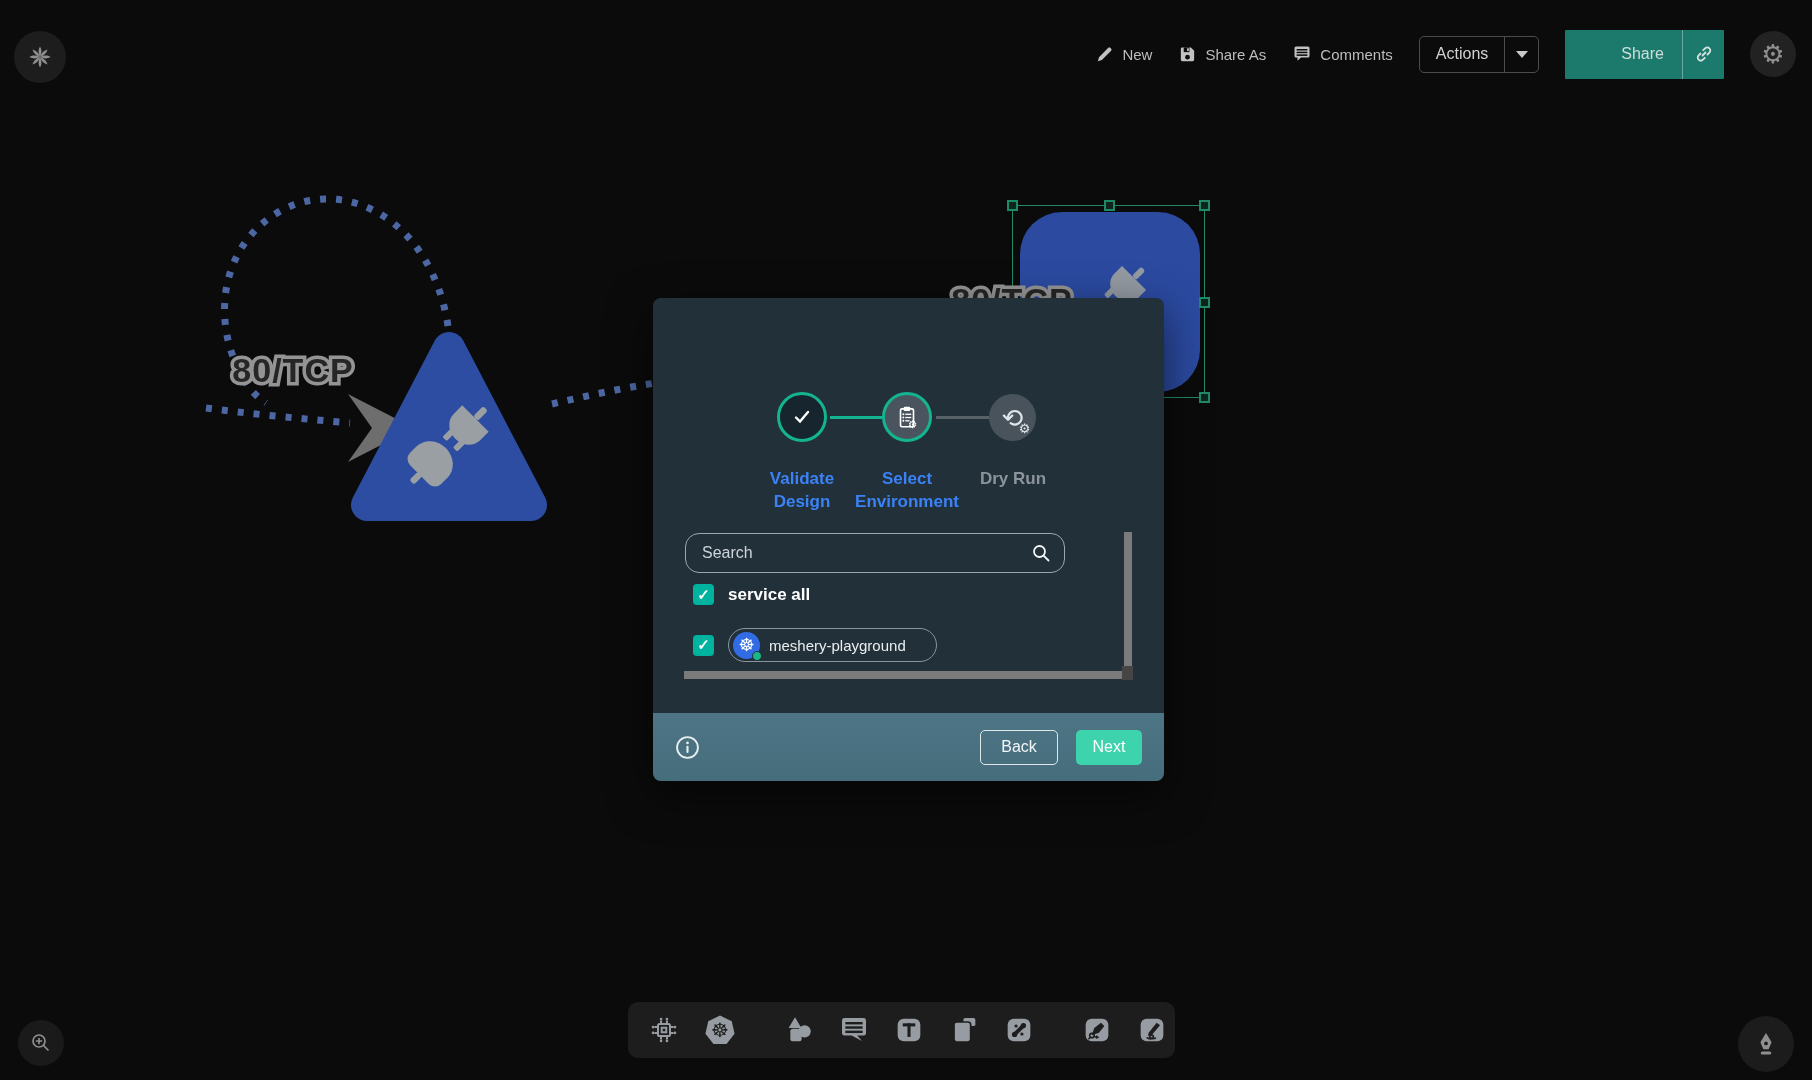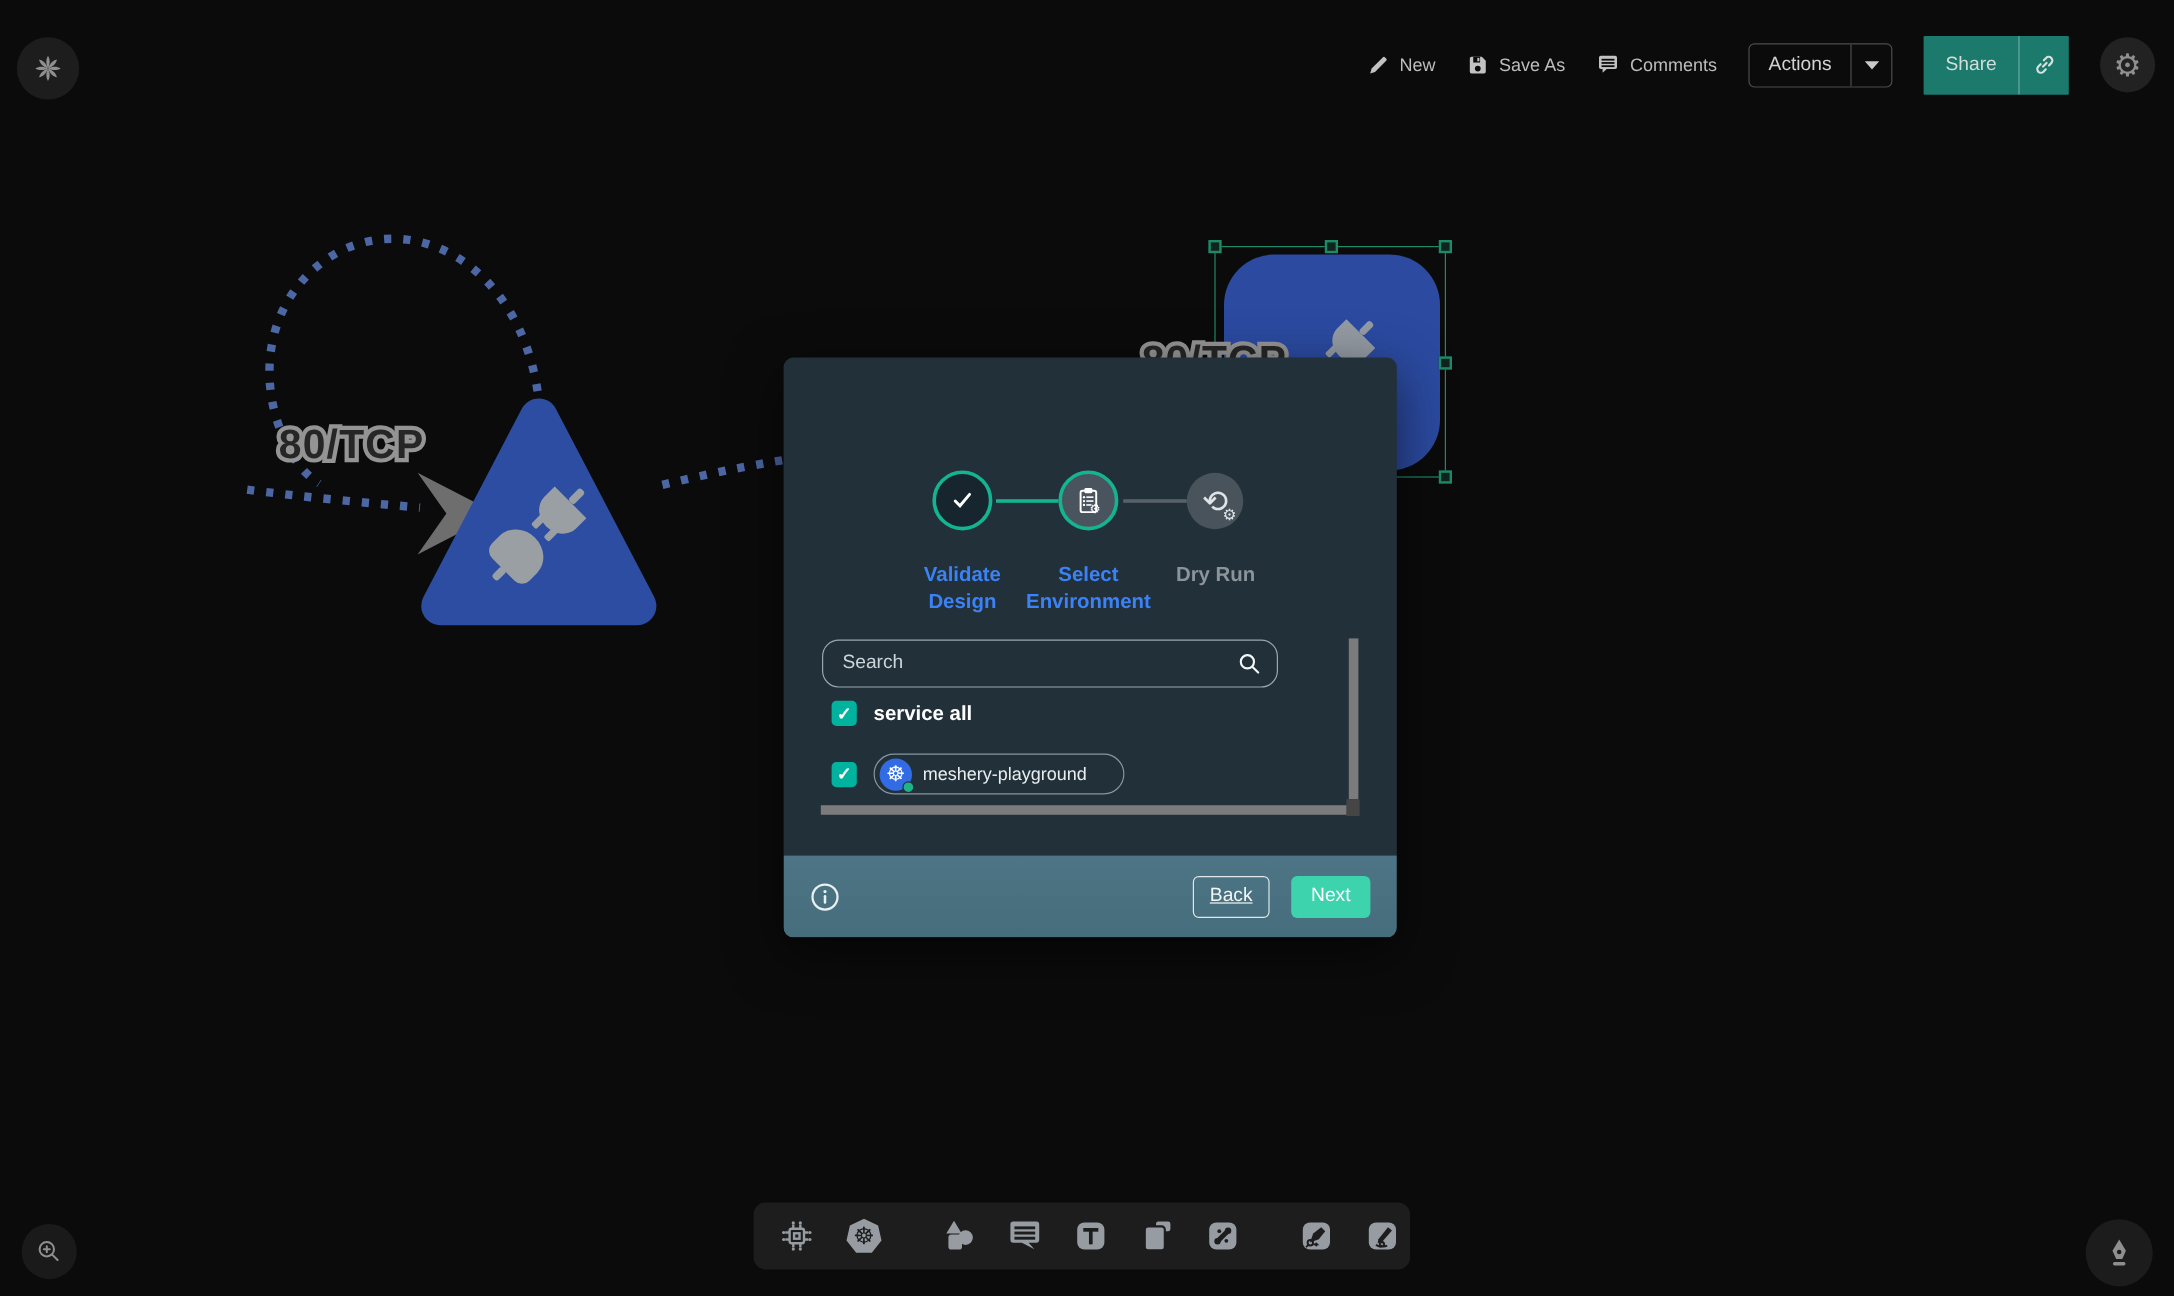--- a/index.html
+++ b/index.html
@@ -16,21 +16,21 @@
   .tb-item { display:flex; align-items:center; gap:8px; color:#bdbdbd;
     font-size:15px; cursor:pointer; }
   .actions-btn { display:flex; align-items:center; border:1px solid #4d4d4d;
     border-radius:5px; height:37px; color:#d2d2d2; font-size:16px; overflow:hidden; }
   .actions-btn .lbl { padding:0 16px; }
   .actions-btn .caret-box { border-left:1px solid #4d4d4d; width:34px; height:100%;
     display:flex; align-items:center; justify-content:center; }
   .caret { width:0; height:0; border-left:6px solid transparent;
     border-right:6px solid transparent; border-top:7px solid #c9c9c9; }
   .share-btn { display:flex; align-items:center; background:#1c7a6c; border-radius:1px;
-    height:49px; overflow:hidden; }
+    height:49px; overflow:hidden;padding-left:38px; }
   .share-btn .lbl { color:#cfdeda; font-size:16px; padding:0 18px; }
   .share-btn .link-box { border-left:1px solid rgba(255,255,255,.35); width:42px;
     height:100%; display:flex; align-items:center; justify-content:center; }
   .gear-btn { position:relative; width:46px; height:46px; border-radius:50%;
     background:#222; display:flex; align-items:center; justify-content:center;
     color:#8f8f8f; font-size:26px; }
 
   
   .edges-svg, .labels-svg { position:absolute; left:0; top:0; z-index:1; }
   .labels-svg { z-index:3; }
@@ -88,22 +88,22 @@
   .status-dot { position:absolute; right:-2px; bottom:-2px; width:10px; height:10px;
     border-radius:50%; background:#1db584; border:1.5px solid #22303a; }
   .chip-label { color:#e9edef; font-size:15px; }
   .vscroll { position:absolute; left:471px; top:234px; width:8px; height:134px; background:#7b7b7b; }
   .vscroll-corner { position:absolute; left:469px; top:368px; width:11px; height:14px; background:#454545; }
   .hscroll { position:absolute; left:31px; top:373px; width:438px; height:8px; background:#7b7b7b; }
   .modal-footer { position:absolute; left:0; bottom:0; width:100%; height:68px;
     background:linear-gradient(180deg,#4e7585,#466d7c); display:flex; align-items:center;
     padding:0 22px; }
   .footer-btns { margin-left:auto; display:flex; gap:18px; }
-  .back-btn { width:64px; height:35px; border:1.5px solid #dfe7ea; border-radius:5px;
-    background:transparent; color:#f2f6f7; font-size:16px; font-family:"Liberation Sans",sans-serif;text-decoration:underline; }
+  .back-btn { width:78px; height:35px; border:1.5px solid #dfe7ea; border-radius:5px;
+    background:transparent; color:#f2f6f7; font-size:16px; font-family:"Liberation Sans",sans-serif; }
   .next-btn { width:66px; height:35px; border:none; border-radius:5px; background:#3dd3ac;
     color:#fff; font-size:16px; font-family:"Liberation Sans",sans-serif; }
 
   
   .bottom-bar { position:absolute; left:628px; top:1002px; width:547px; height:56px;
     background:#1d1d1d; border-radius:10px; display:flex; align-items:center;
     padding:0 20px; gap:23px; z-index:6; }
   .bb-icon { width:34px; height:34px; display:flex; align-items:center; justify-content:center; }
   .bb-divider { width:1px; height:38px; background:#3c3c3c; }
   .zoom-btn { left:18px; top:1020px; width:46px; height:46px; background:#1a1a1a; z-index:6; }
@@ -189,21 +189,21 @@
       </svg>
       <span>New</span>
     </div>
     <div class="tb-item">
       <svg width="19" height="19" viewBox="0 0 20 20">
         <path d="M3 4 a1.5 1.5 0 0 1 1.5-1.5 h9 L17 6 v9.5 a1.5 1.5 0 0 1 -1.5 1.5 h-11 A1.5 1.5 0 0 1 3 15.5 Z" fill="#c2c2c2"></path>
         <rect x="6" y="2.5" width="6" height="5" fill="#0b0b0b"></rect>
         <rect x="9.6" y="3.4" width="1.8" height="3" fill="#c2c2c2"></rect>
         <circle cx="10" cy="12.8" r="2.5" fill="#0b0b0b"></circle>
       </svg>
-      <span>Save As</span>
+      <span>Share As</span>
     </div>
     <div class="tb-item">
       <svg width="20" height="20" viewBox="0 0 20 20">
         <path d="M2.5 4 a1.5 1.5 0 0 1 1.5-1.5 h12 a1.5 1.5 0 0 1 1.5 1.5 v8 a1.5 1.5 0 0 1 -1.5 1.5 H9 l-3.5 3.2 v-3.2 H4 a1.5 1.5 0 0 1 -1.5-1.5 Z" fill="#c2c2c2"></path>
         <rect x="4.6" y="5" width="10.8" height="1.5" fill="#0b0b0b"></rect>
         <rect x="4.6" y="7.7" width="10.8" height="1.5" fill="#0b0b0b"></rect>
         <rect x="4.6" y="10.4" width="10.8" height="1.5" fill="#0b0b0b"></rect>
       </svg>
       <span>Comments</span>
     </div>

